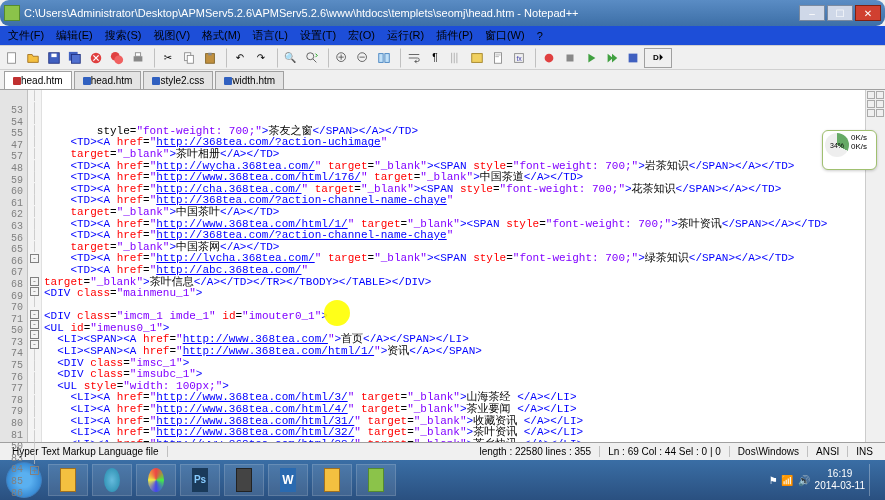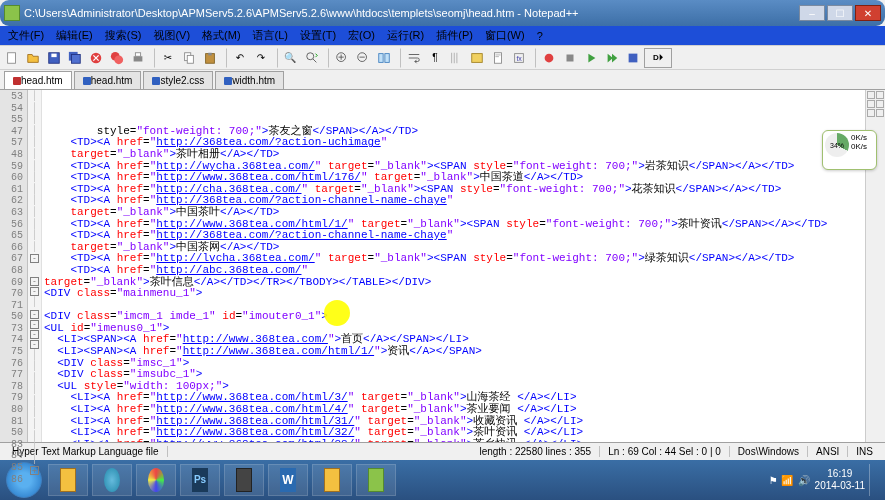--- a/index.html
+++ b/index.html
@@ -15,21 +15,21 @@
 .toolbar { height: 24px; background: #f0f0f0; display: flex; align-items: center; padding: 0 2px; border-bottom: 1px solid #d0d0d0; gap: 1px; }
 .tool { width: 20px; height: 20px; border: 1px solid transparent; display: flex; align-items: center; justify-content: center; font-size: 10px; }
 .tool.sep { width: 4px; border-right: 1px solid #c0c0c0; margin: 0 2px; }
 .tool svg { width: 14px; height: 14px; }
 .tabstrip { height: 20px; background: #f0f0f0; display: flex; align-items: flex-end; padding: 0 4px; border-bottom: 1px solid #a0a0a0; }
 .tab { height: 18px; padding: 2px 8px; background: #e4e4e4; border: 1px solid #a0a0a0; border-bottom: none; margin-right: 2px; font-size: 10px; display: flex; align-items: center; }
 .tab.active { background: #fff; }
 .tab .dot { width: 8px; height: 8px; background: #c03030; border-radius: 1px; }
 .tab .dot.blue { background: #3060c0; }
 .editor { display: flex; height: 352px; background: #fff; position: relative; }
-.gutter { width: 28px; background: #e4e4e4; border-right: 1px solid #c0c0c0; text-align: right; padding-right: 4px; font-size: 10px; color: #808080; font-family: "Courier New", monospace; line-height: 11.6px; padding-top: 1px; }
+.gutter { width: 28px; background: #e4e4e4; border-right: 1px solid #c0c0c0; text-align: right; padding-right: 4px; font-size: 10px; color: #808080; font-family: "Courier New", monospace; line-height: 11.6px; padding-top: 15px; }
 .fold { width: 14px; background: #f4f4f4; border-right: 1px solid #e0e0e0; font-size: 9px; color: #808080; font-family: monospace; line-height: 11.6px; text-align: center; padding-top: 1px; }
 .fold .box { color: #808080; border: 1px solid #808080; width: 9px; height: 9px; margin: 1px auto; line-height: 7px; font-size: 8px; }
 .fold .line { color: #c0c0c0; }
 .code { flex: 1; font-family: "Courier New", monospace; font-size: 11px; line-height: 11.6px; white-space: pre; overflow: hidden; padding-top: 1px; padding-left: 2px; position: relative; }
 .code .blu { color: #0000ff; }
 .code .red { color: #ff0000; }
 .code .pur { color: #8000ff; }
 .code .blk { color: #000; }
 .code a { color: #0000ff; text-decoration: underline; }
 .code .caret-hl { position: absolute; width: 26px; height: 26px; background: #ffff00; border-radius: 50%; opacity: 0.9; pointer-events: none; }

